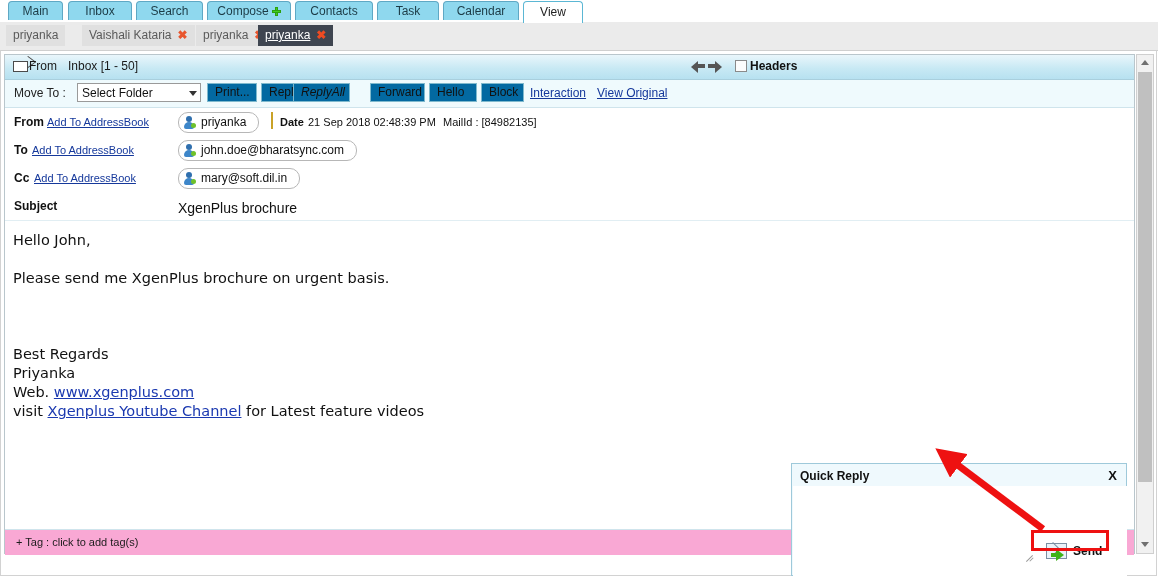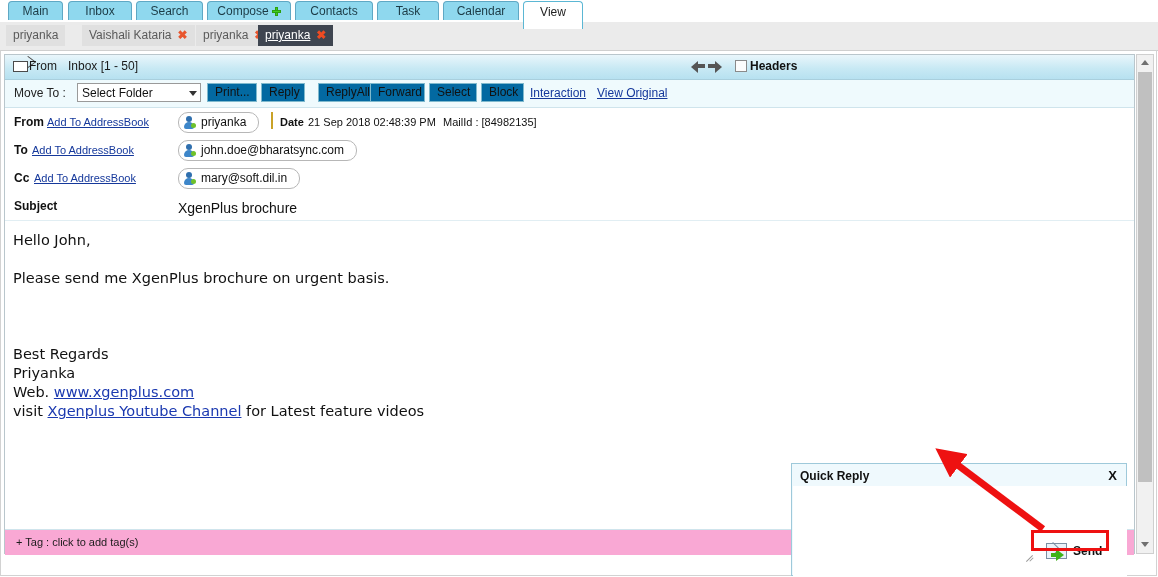--- a/index.html
+++ b/index.html
@@ -42,21 +42,21 @@
     font-size: 12px;
     color: #1c3b46;
     box-sizing: border-box;
     cursor: pointer;
     white-space: nowrap;
   }
   .tab.active {
     background: #ffffff;
     color: #222;
     border-color: #5bb7d4;
-    height: 28px;
+    height: 22px;
     line-height: 20px;
     z-index: 3;
   }
   .tab .plus-icon {
     display: inline-block;
     position: relative;
     width: 9px;
     height: 9px;
     vertical-align: -1px;
     margin-left: 3px;
@@ -629,23 +629,23 @@
     </div>
 
     <div class="actionbar">
       <span class="moveto-label">Move To :</span>
       <div class="folder-select">
         <span class="sel-text">Select Folder</span>
         <span class="caret"></span>
       </div>
       <div class="btn" style="left:202px;width:50px;"><span>Print...</span></div>
       <div class="btn" style="left:256px;width:44px;"><span>Reply</span></div>
-      <div class="btn" style="left:313px;width:57px;"><span>ReplyAll</span></div>
+      <div class="btn" style="left:288px;width:57px;font-style:italic;"><span>ReplyAll</span></div>
       <div class="btn" style="left:365px;width:55px;"><span>Forward</span></div>
-      <div class="btn" style="left:424px;width:48px;"><span>Select</span></div>
+      <div class="btn" style="left:424px;width:48px;"><span>Hello</span></div>
       <div class="btn" style="left:476px;width:43px;"><span>Block</span></div>
       <span class="linkbtn" style="left:525px;">Interaction</span>
       <span class="linkbtn" style="left:592px;">View Original</span>
     </div>
 
     <div class="addr-row" style="top:53px;">
       <span class="addr-label">From</span>
       <span class="addr-addlink" style="left:42px;">Add To AddressBook</span>
       <span class="chip">
         <span class="person-icon">

